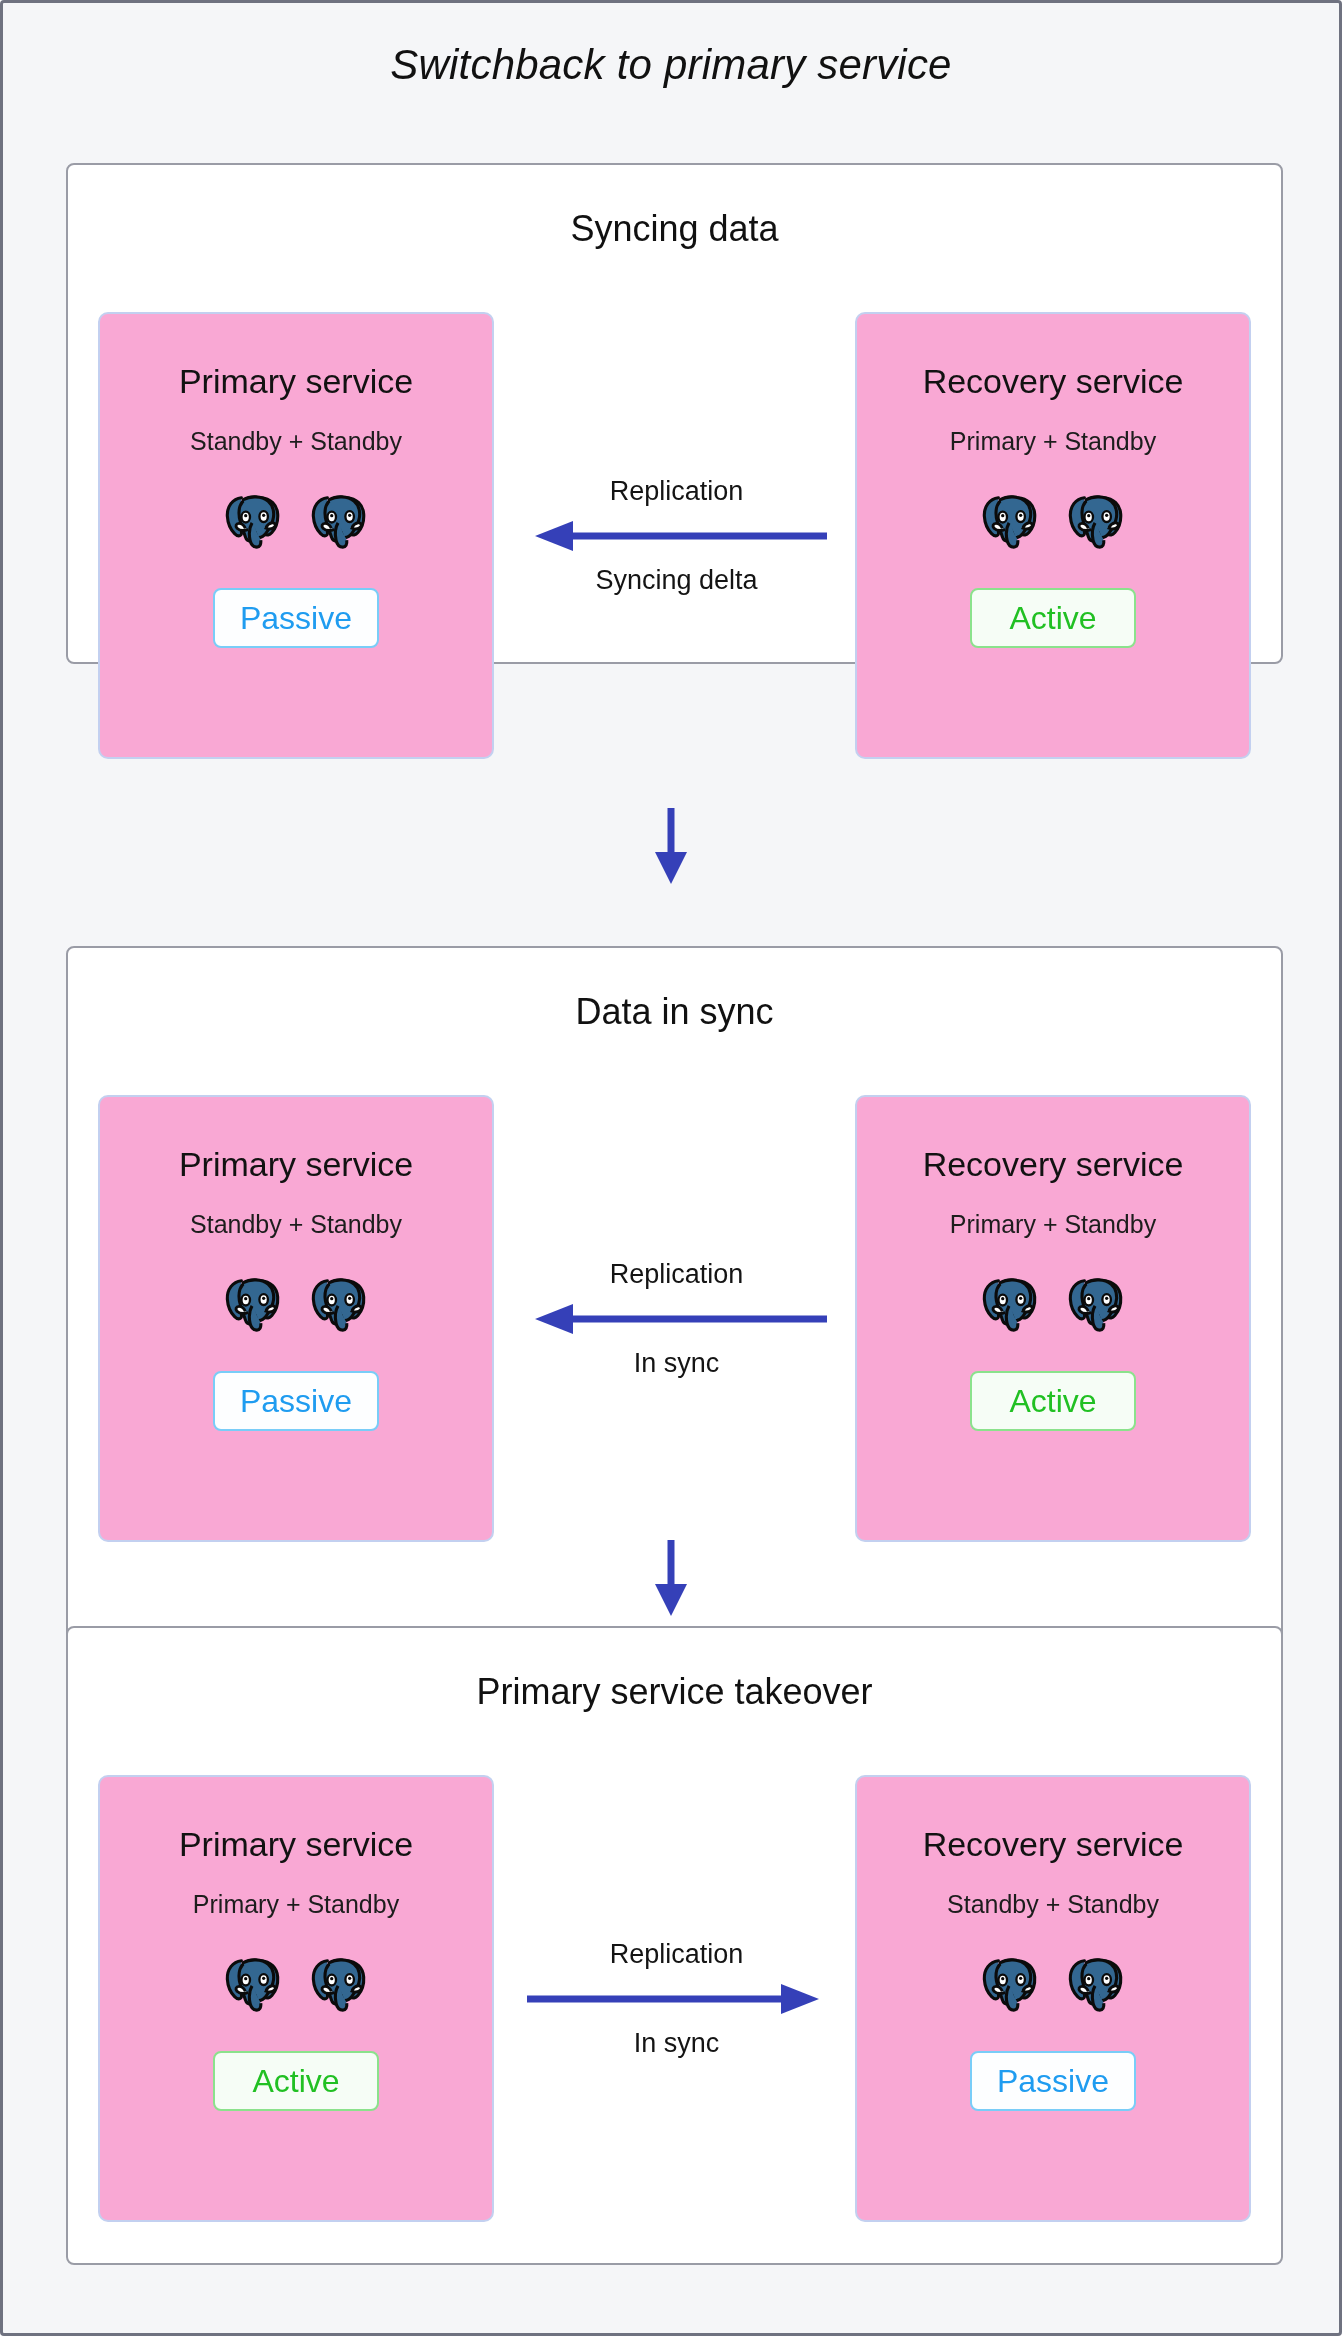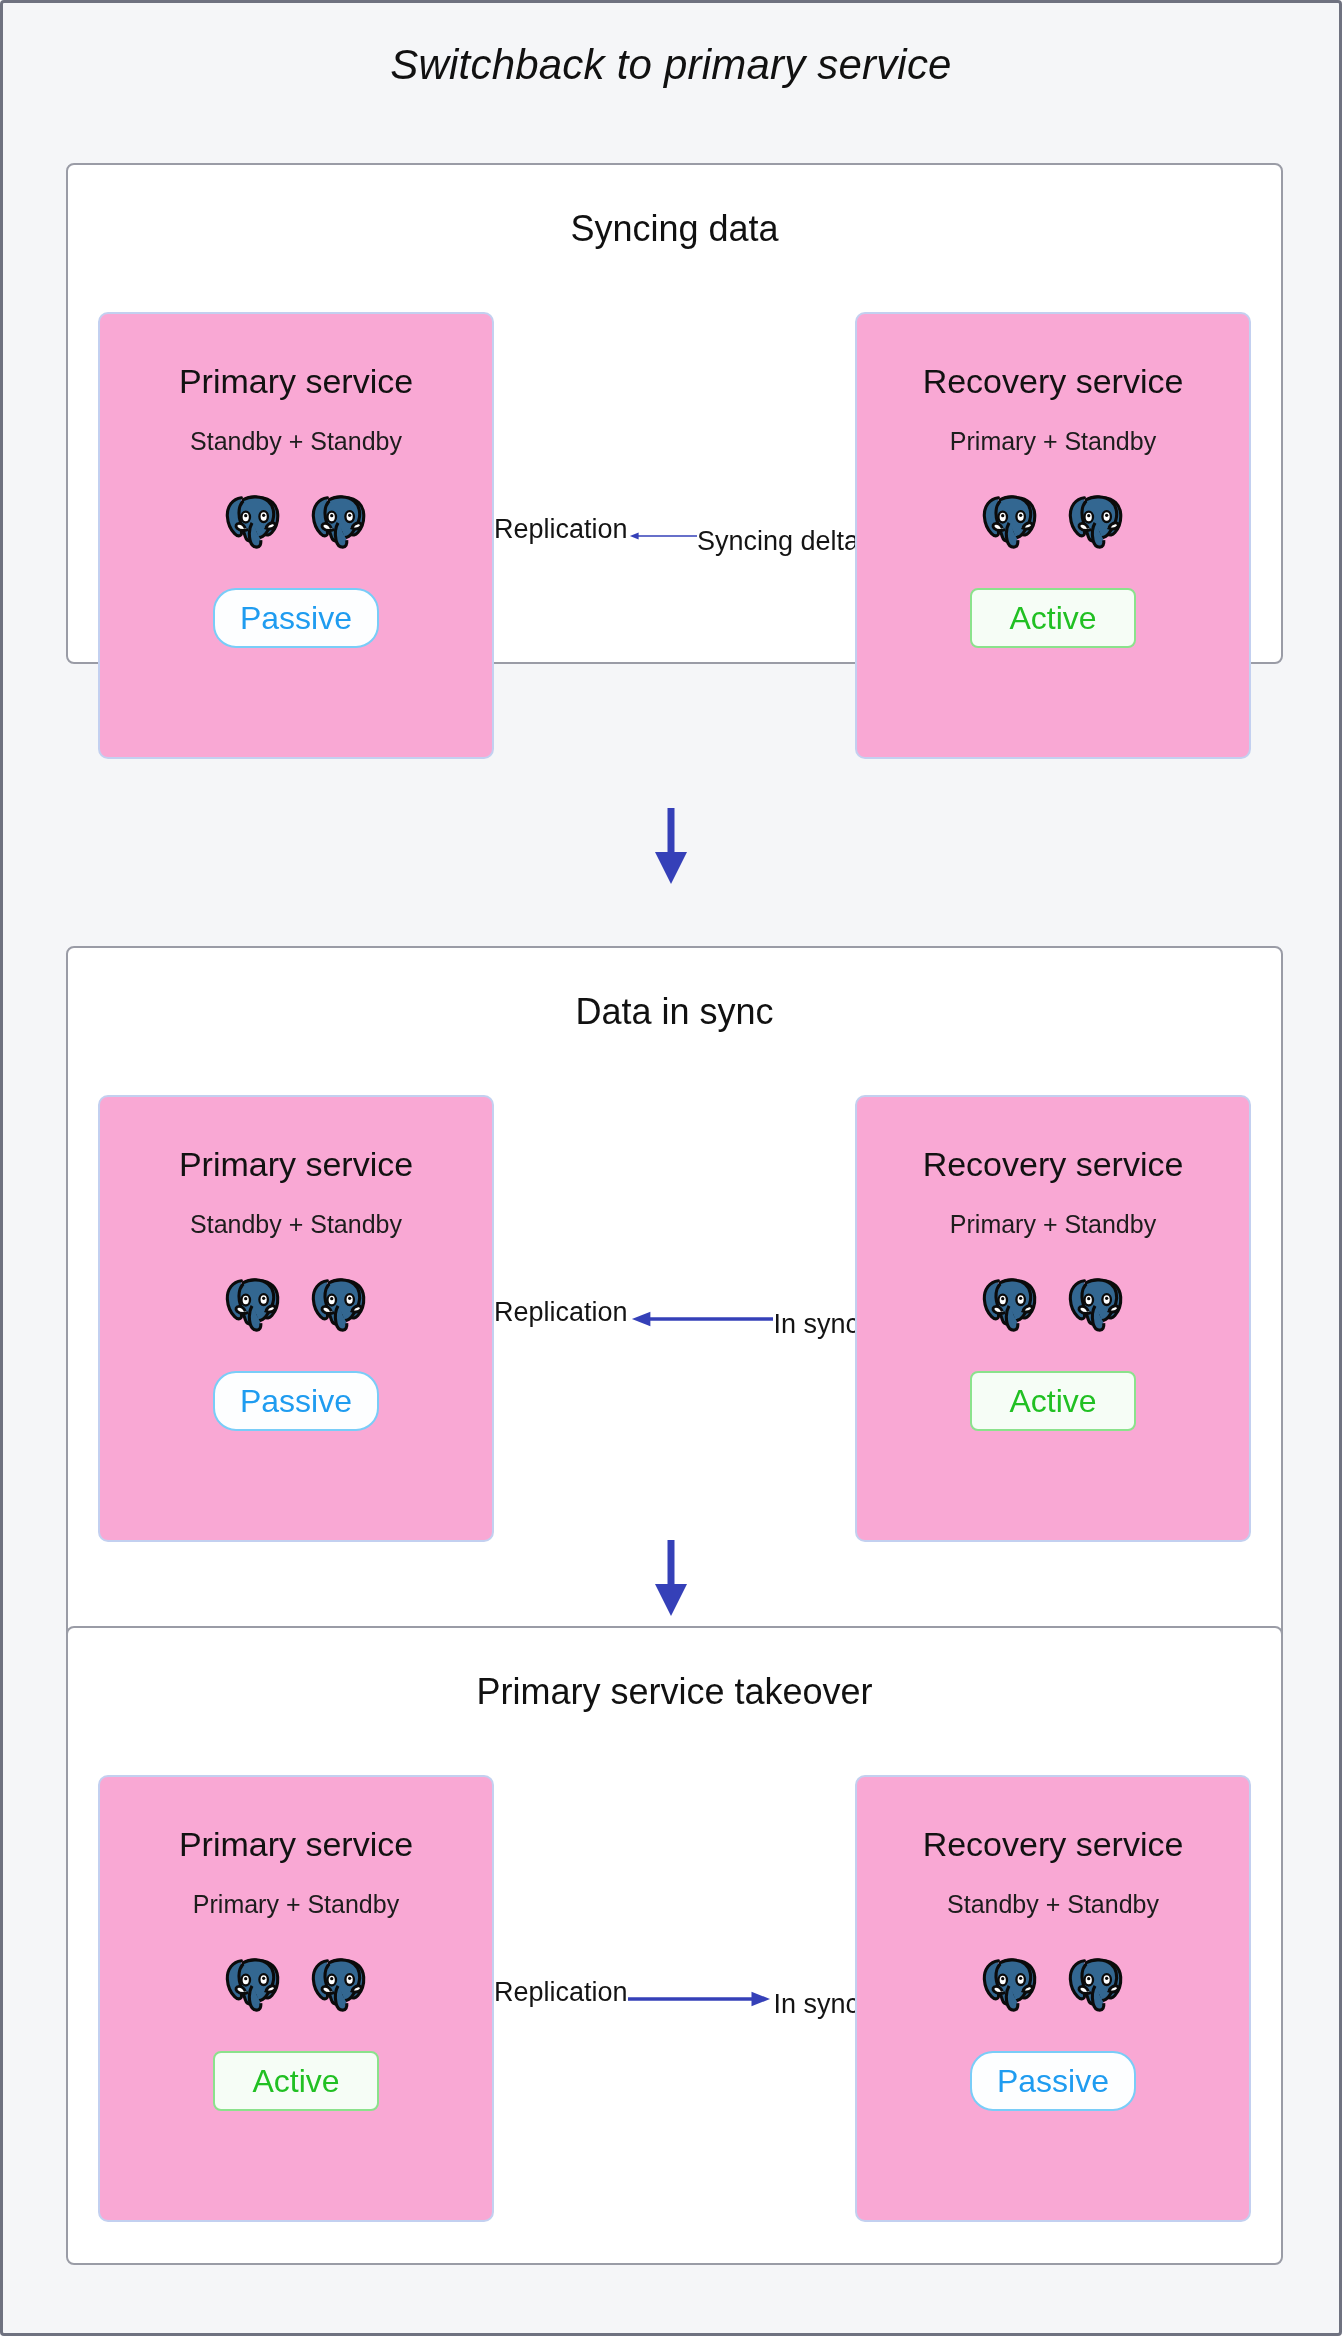--- a/index.html
+++ b/index.html
@@ -116,37 +116,37 @@
     line-height: 1;
     border-radius: 8px;
     border-width: 2px;
     border-style: solid;
   }
 
   .badge-passive {
     color: #1f9cf0;
     border-color: #79cdf8;
     background: #fdfeff;
-    border-radius: 23px;
   }
 
   .badge-active {
     color: #21c023;
     border-color: #8be28c;
     background: #f6fdf6;
   }
 
   
   .replication {
     position: absolute;
     top: 147px;
     left: 426px;
     width: 365px;
     height: 447px;
     display: flex;
+    flex-direction: column;
     align-items: center;
     justify-content: center;
   }
 
   .repl-label-top {
     font-size: 27px;
     color: #141414;
     margin-bottom: 12px;
     white-space: nowrap;
   }

